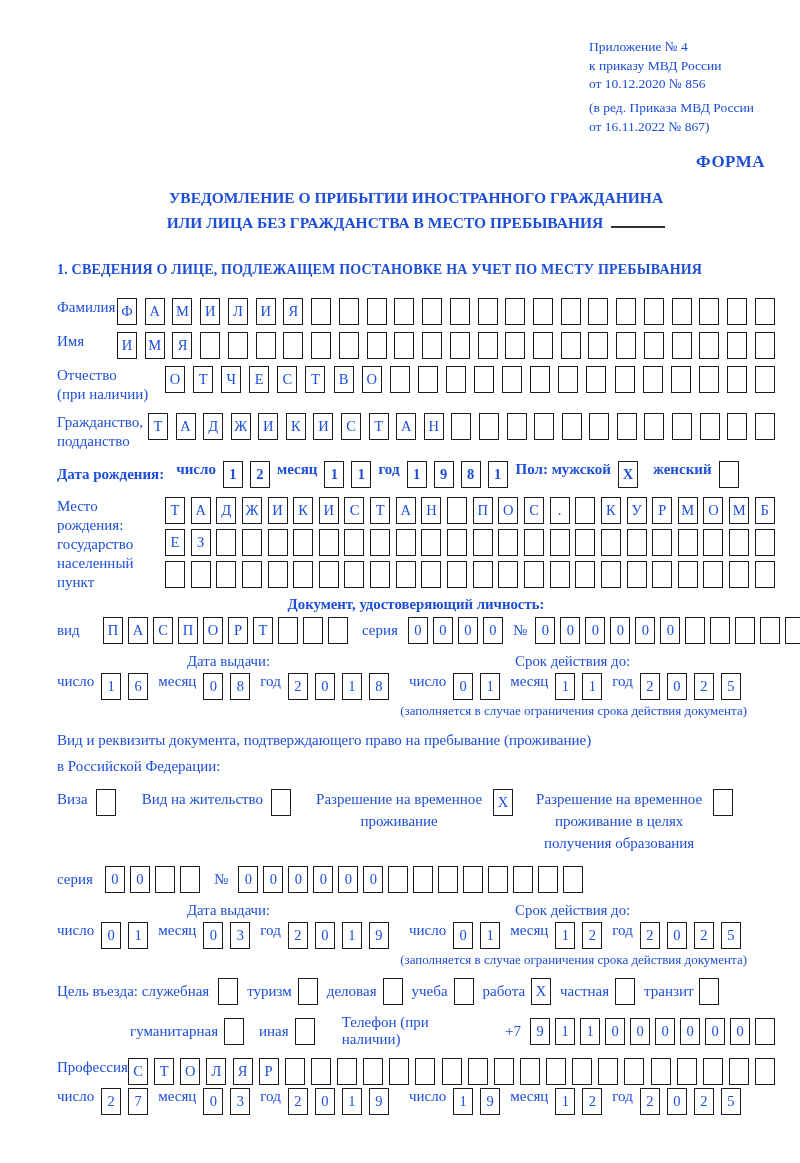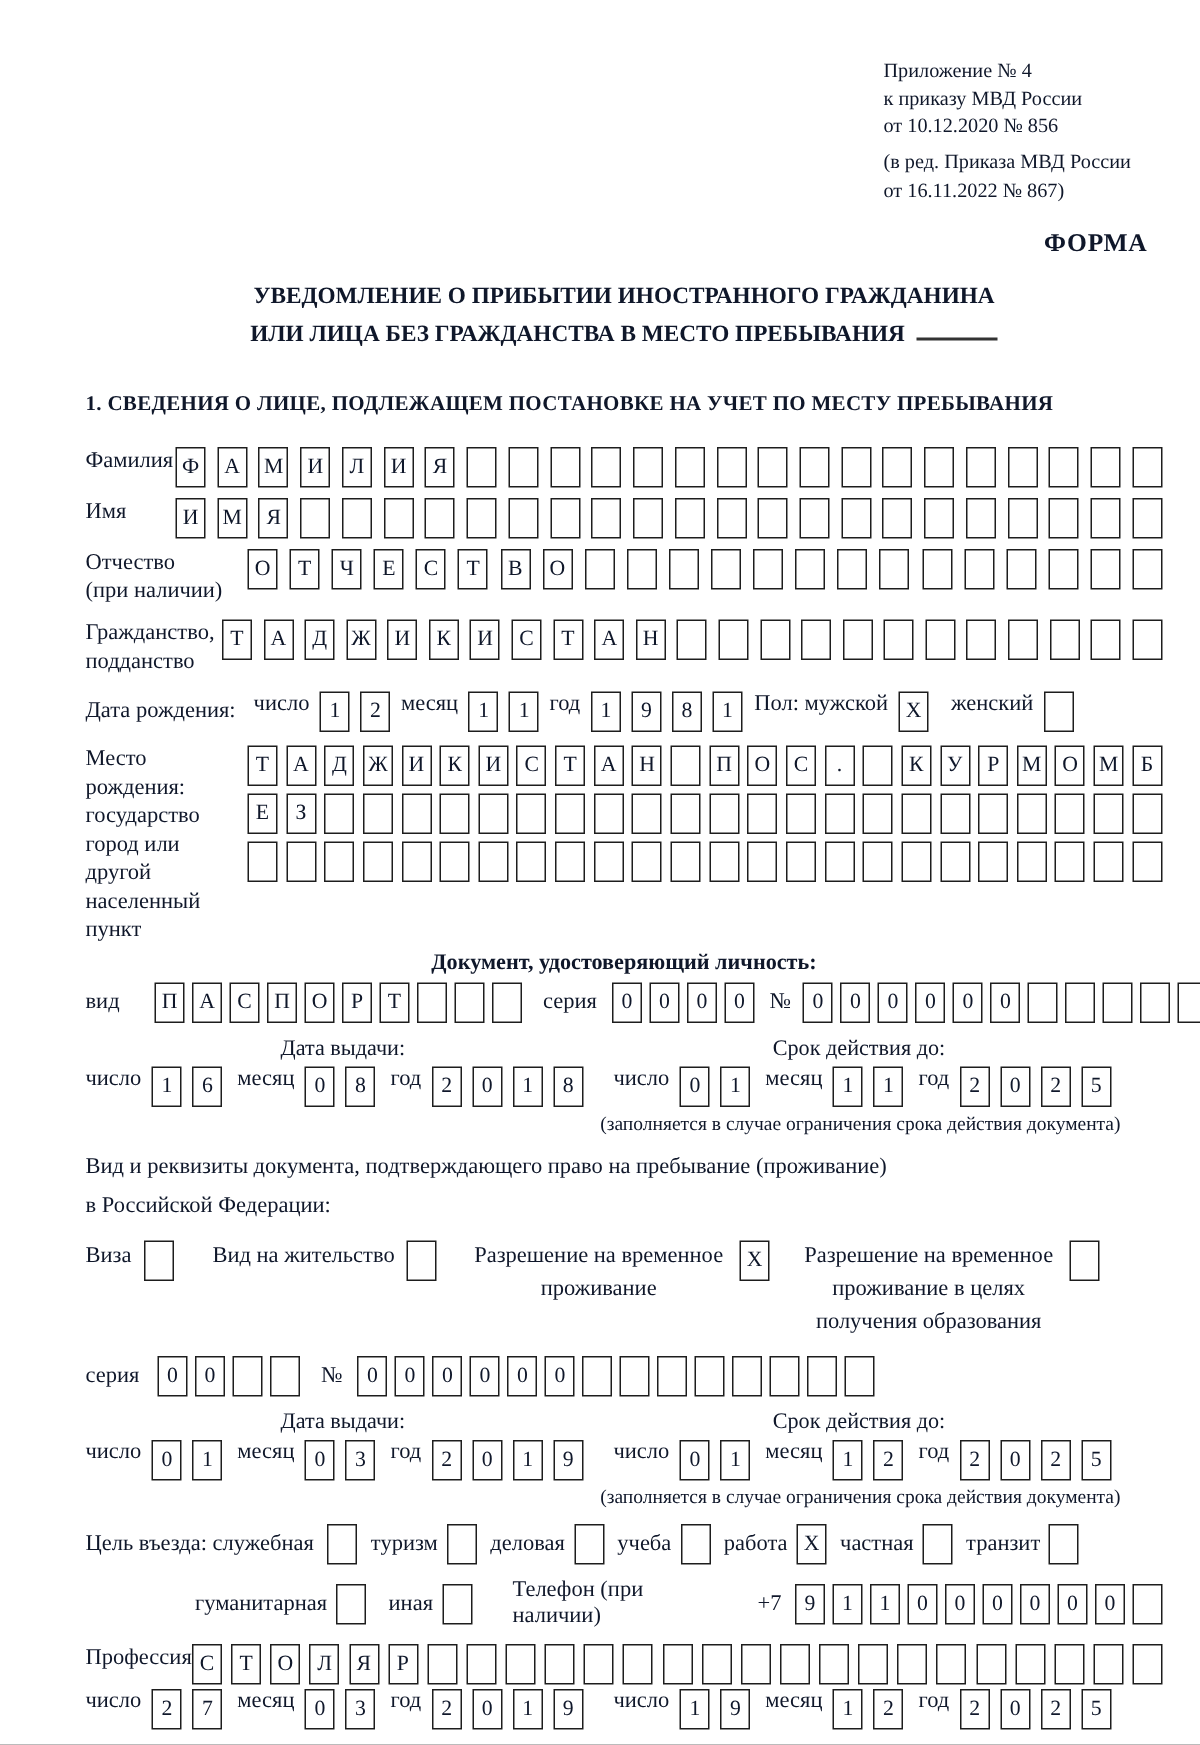--- a/index.html
+++ b/index.html
@@ -1,17 +1,17 @@
 <!DOCTYPE html>
 <html><head>
 <meta charset="utf-8">
 <style>
   html,body{margin:0;padding:0;background:#888;}
   .page{
-    width:800px;height:1163px;margin:0 auto;background:#fff;color:#0f172a;
+    width:800px;height:1163px;margin:0 auto;background:#fff;color:#1d4ed8;
     font-family:"Liberation Serif","DejaVu Serif",serif;font-size:15px;
     box-sizing:border-box;padding:36px 25px 14px 57px;overflow:hidden;position:relative;
   }
   
   .boxes{display:flex;gap:5px;}
   .boxes.spread{flex:1;justify-content:space-between;}
   .cbox{
     display:inline-block;box-sizing:border-box;flex:0 0 20px;
     width:20px;height:27px;border:1.7px solid #1d1d1d;background:#fff;
     text-align:center;line-height:24px;font-size:14.5px;overflow:hidden;
@@ -180,21 +180,21 @@
         <span class="cbox"></span>
         <span class="cbox"></span>
         <span class="cbox"></span>
         <span class="cbox"></span>
         <span class="cbox"></span>
         <span class="cbox"></span>
         <span class="cbox"></span>
       </div>
   </div>
 
-  <div class="daterow" style="margin-top:10px;">
+  <div class="daterow" style="margin-top:10px;font-weight:bold;">
     <span class="lbl">Дата рождения:</span>
     <span class="dgroup" style="margin-left:12px;">
       <span>число</span>
       <span class="boxes dgap">
           <span class="cbox">1</span>
           <span class="cbox">2</span>
         </span>
       <span>месяц</span>
       <span class="boxes dgap">
           <span class="cbox">1</span>
@@ -217,21 +217,20 @@
       <span class="boxes">
           <span class="cbox"></span>
         </span>
     </span>
   </div>
 
   <div class="frow" style="margin-top:9px;">
     <div class="flabel" style="flex-basis:108px;">
       <div>Место рождения:</div>
       <div>государство</div>
-      <div>город или другой</div>
       <div>населенный пункт</div>
     </div>
     <div class="stack">
       <div class="boxes spread">
           <span class="cbox">Т</span>
           <span class="cbox">А</span>
           <span class="cbox">Д</span>
           <span class="cbox">Ж</span>
           <span class="cbox">И</span>
           <span class="cbox">К</span>

